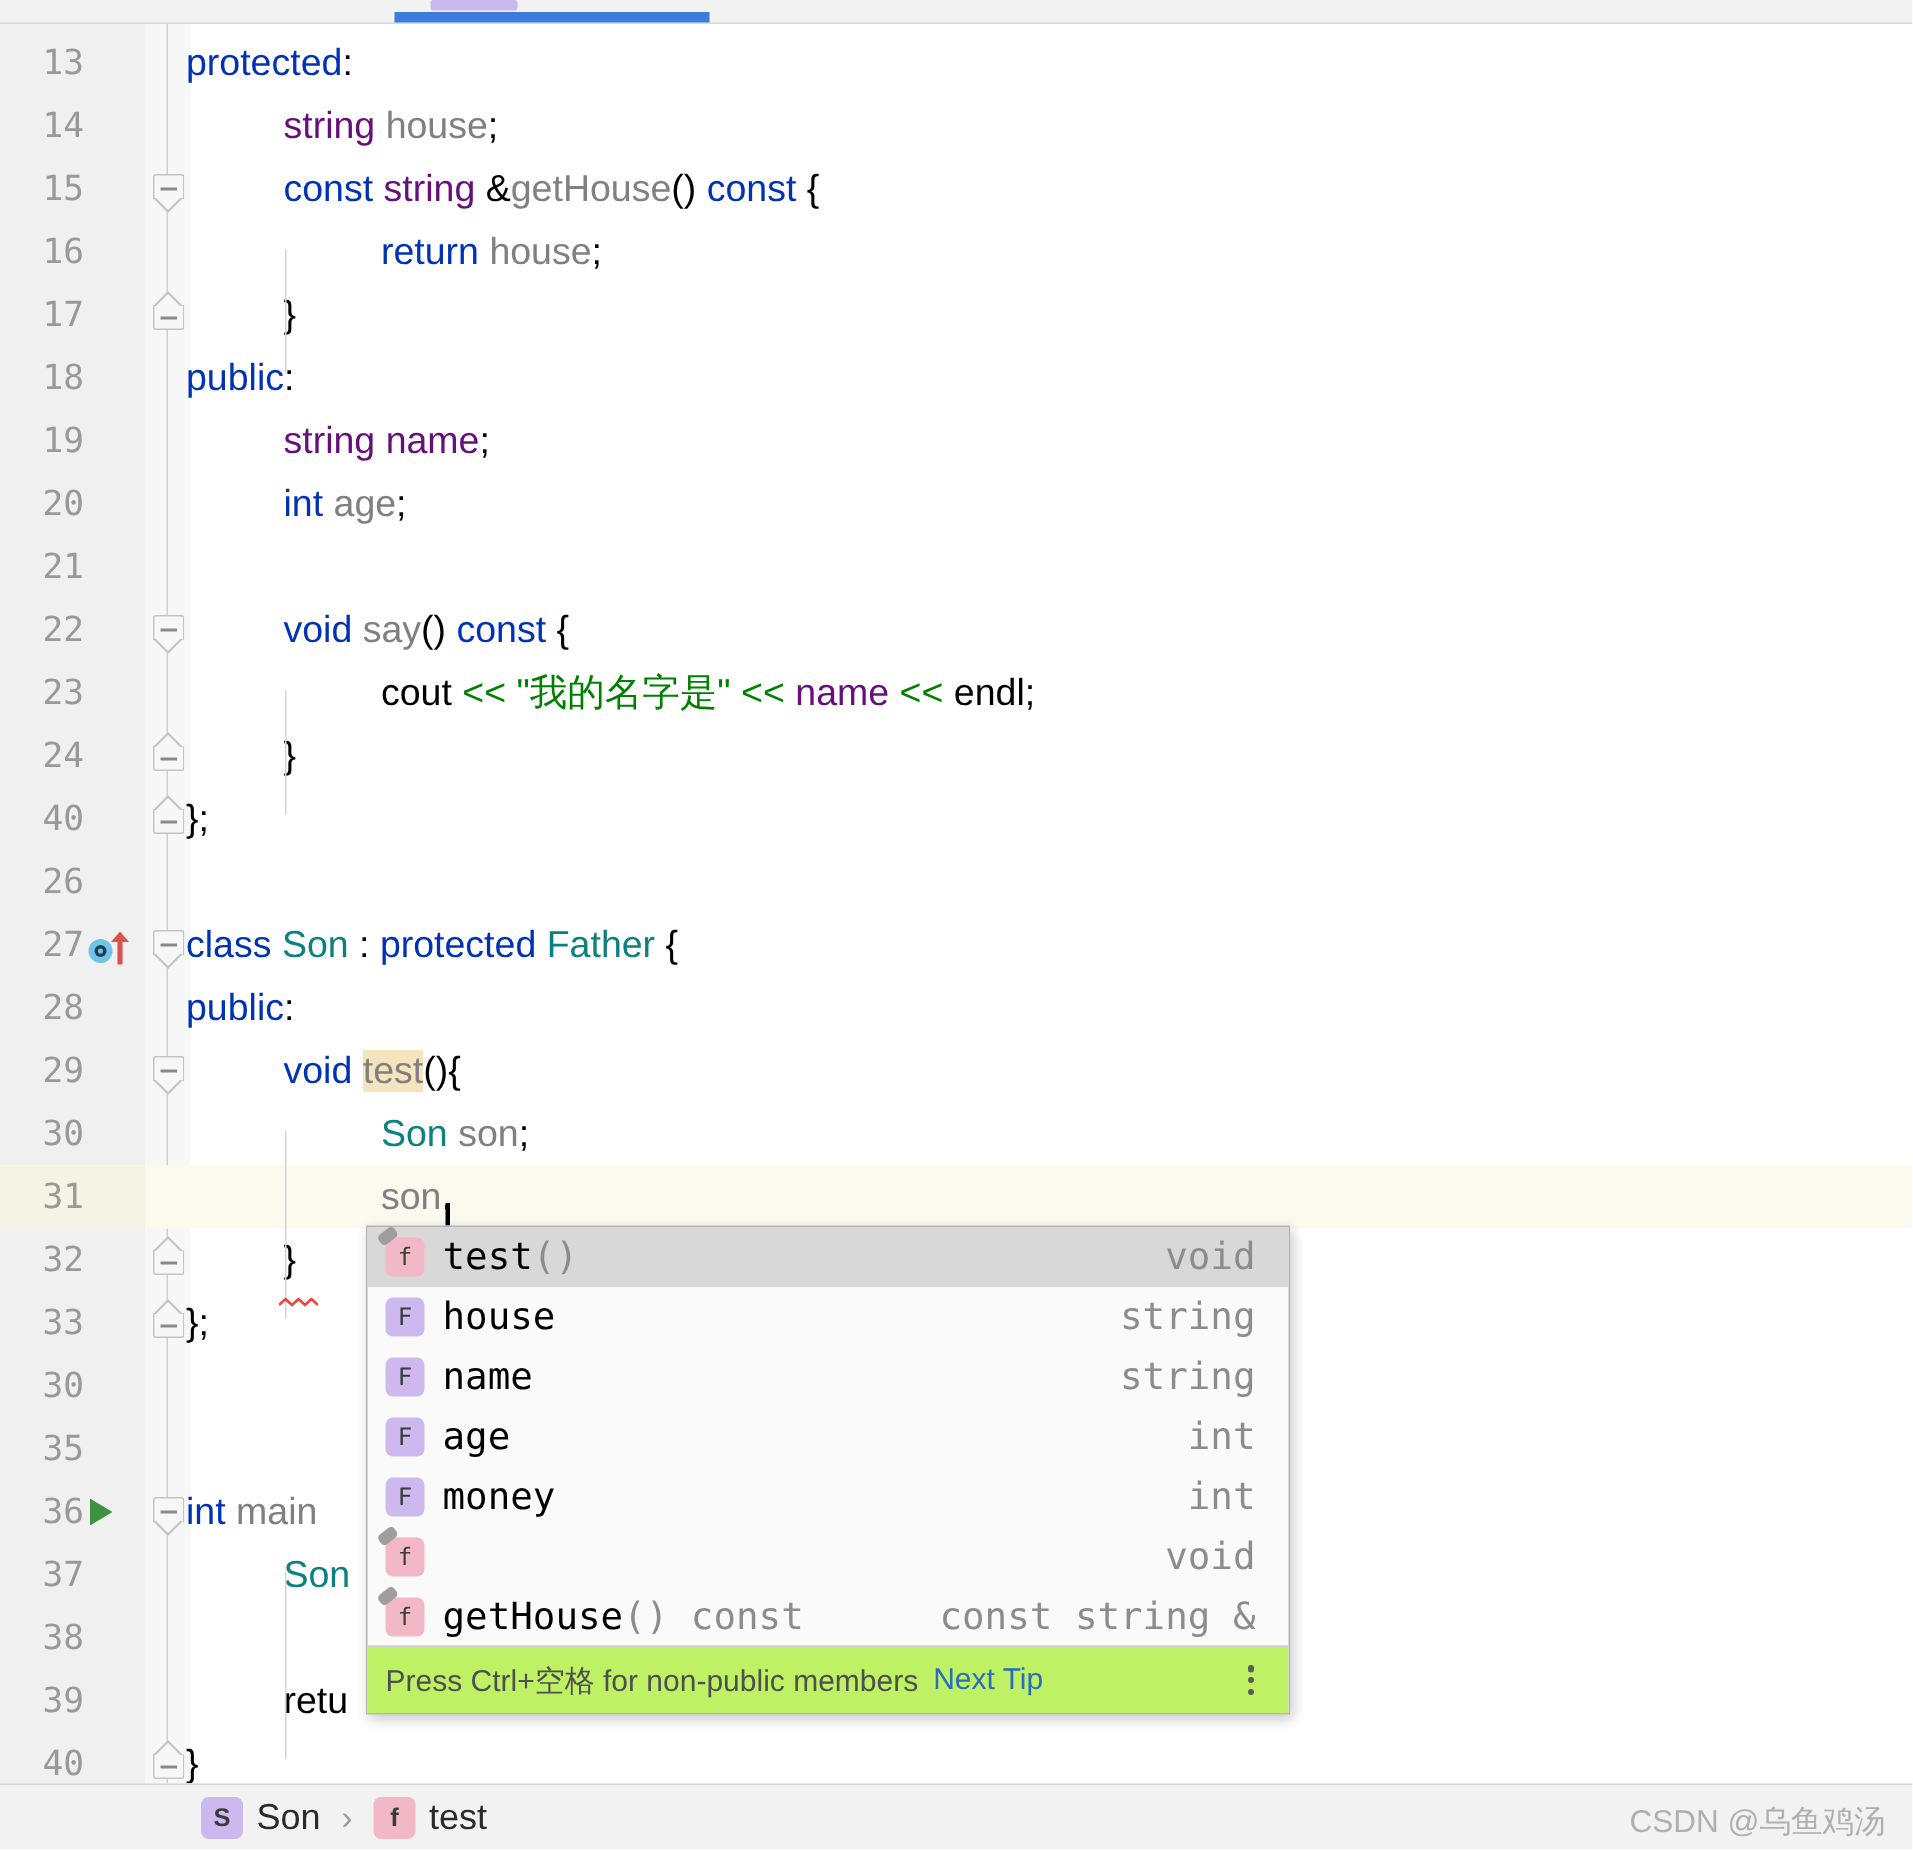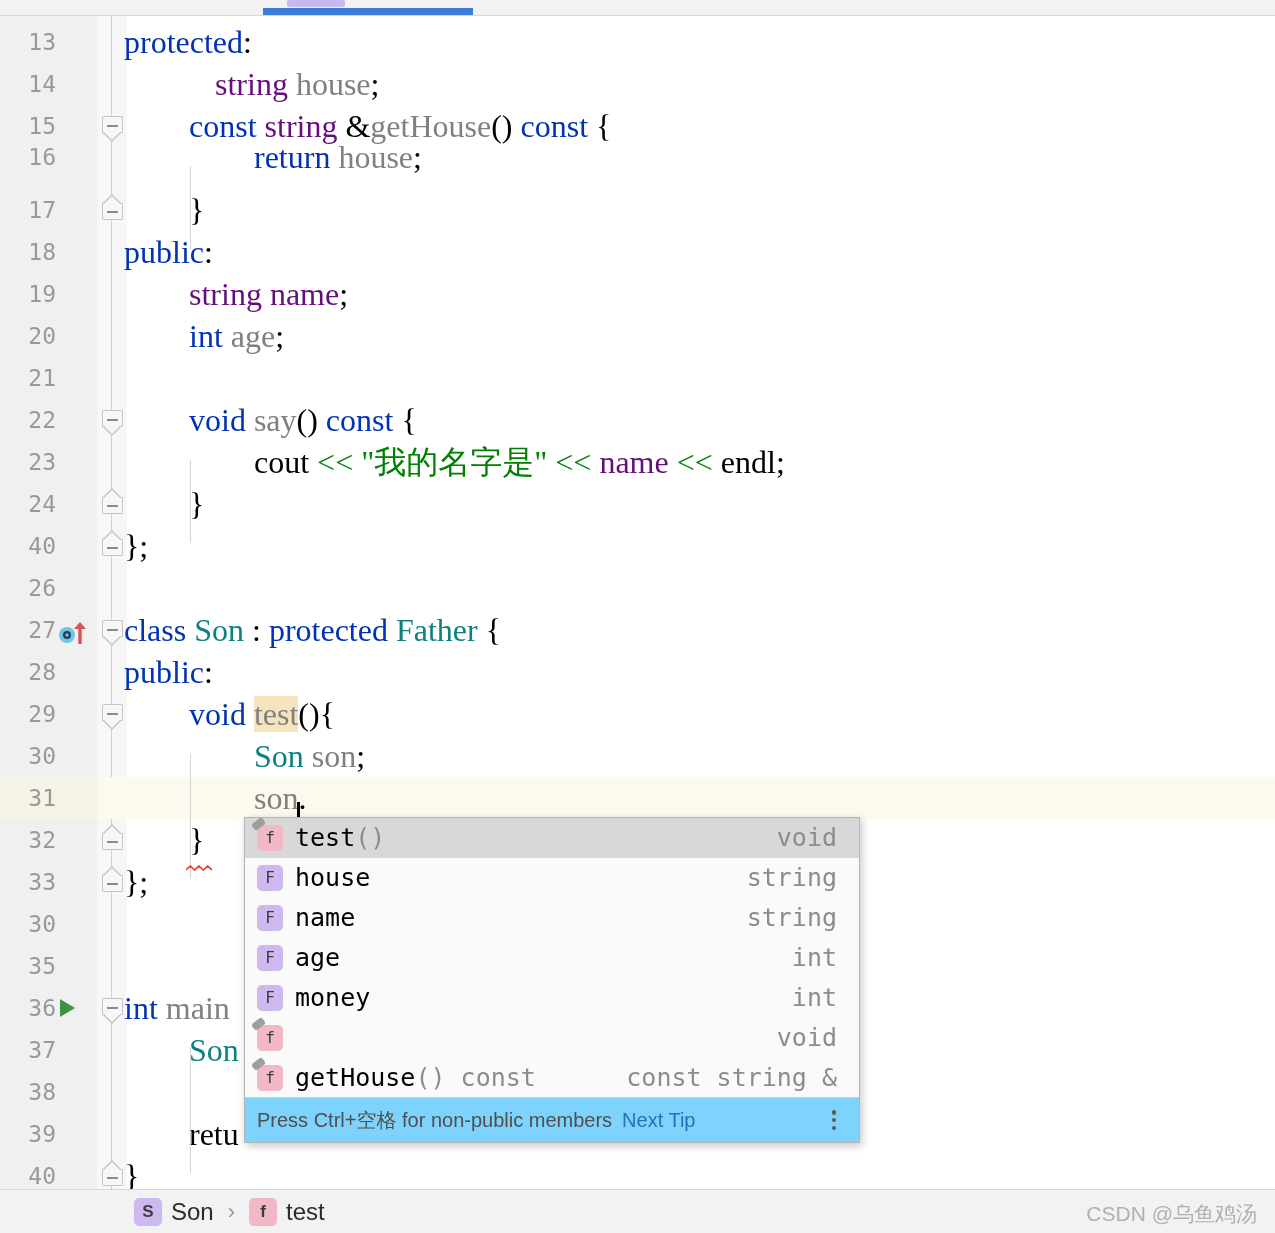--- a/index.html
+++ b/index.html
@@ -69,22 +69,22 @@
     position: absolute; left: 0; top: 0; width: 56px; height: 42px;
     text-align: right;
     font-family: "DejaVu Sans Mono", monospace;
     font-size: 23px;
     color: #999999;
     line-height: 42px;
   }
   .code {
     position: absolute; left: 124px; top: 0; height: 42px;
     white-space: pre;
-    font-family: Liberation Serif, serif;
-    font-size: 32px;
+    font-family: Liberation Sans, sans-serif;
+    font-size: 25px;
     line-height: 42px;
     color: #000000;
   }
 
   
   .kw   { color: #0033b3; }
   .typ  { color: #0d8080; }
   .ptyp { color: #660e7a; }
   .fn   { color: #808080; }
   .var  { color: #660e7a; }
@@ -204,21 +204,21 @@
   .ac-name .paren { color: #8c8c8c; }
   .ac-name .cst { color: #8c8c8c; }
   .ac-type {
     margin-left: auto;
     font-family: "DejaVu Sans Mono", monospace;
     font-size: 25px; color: #8c8c8c; white-space: pre;
   }
   .ac-footer {
     position: absolute; left: 0; bottom: 0; width: 100%; height: 45px;
     border-top: 1px solid #cfcfcf;
-    background: #7dd3fc;
+    background: #bef264;
     display: flex; align-items: center;
     padding: 0 14px 0 12px;
   }
   .ac-hint {
     font-family: "Liberation Sans", sans-serif;
     font-size: 20px; color: #4f4f4f;
   }
   .ac-nexttip {
     font-family: "Liberation Sans", sans-serif;
     font-size: 20px; color: #2a6ebb; margin-left: 10px; cursor: pointer;
@@ -279,32 +279,32 @@
 
     <div id="rows">
         <div class="row" style="top: 5px;">
           <div class="ln-bg"></div>
           <div class="lnum">13</div>
           <div class="code" style="left: 124px;"><span class="kw">protected</span><span class="pl">:</span></div>
         </div>
         <div class="row" style="top: 47px;">
           <div class="ln-bg"></div>
           <div class="lnum">14</div>
-          <div class="code" style="left: 189px; margin-left: 26px;"><span class="ptyp">string</span><span class="pl"> </span><span class="fn">house</span><span class="pl">;</span></div>
+          <div class="code" style="left: 189px;"><span class="ptyp">string</span><span class="pl"> </span><span class="fn">house</span><span class="pl">;</span></div>
         </div>
         <div class="row" style="top: 89px;">
           <div class="ln-bg"></div>
           <div class="lnum">15</div>
           <div class="code" style="left: 189px;"><span class="kw">const</span><span class="pl"> </span><span class="ptyp">string</span><span class="pl"> </span><span class="pl">&amp;</span><span class="fn">getHouse</span><span class="pl">(</span><span class="pl">)</span><span class="pl"> </span><span class="kw">const</span><span class="pl"> </span><span class="pl">{</span></div>
           <div class="fold open">
             <span class="box"></span>
             <span class="tip"></span>
           </div>
         </div>
-        <div class="row" style="top: 120px;">
+        <div class="row" style="top: 131px;">
           <div class="ln-bg"></div>
           <div class="lnum">16</div>
           <div class="code" style="left: 254px;"><span class="kw">return</span><span class="pl"> </span><span class="fn">house</span><span class="pl">;</span></div>
         </div>
         <div class="row" style="top: 173px;">
           <div class="ln-bg"></div>
           <div class="lnum">17</div>
           <div class="code" style="left: 189px;"><span class="pl">}</span></div>
           <div class="fold close">
             <span class="box"></span>

